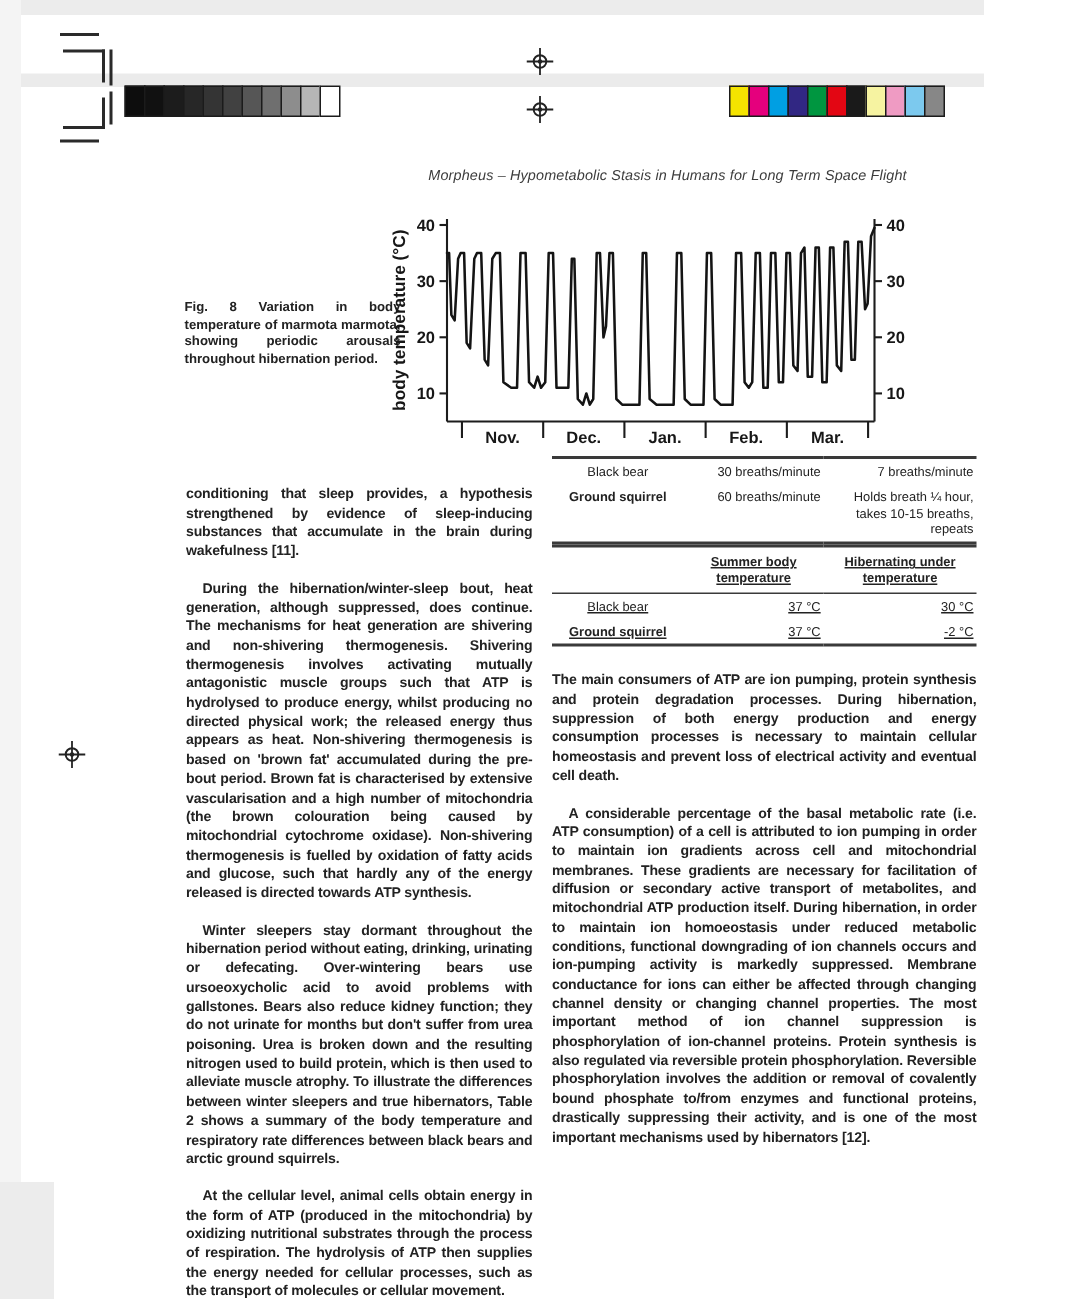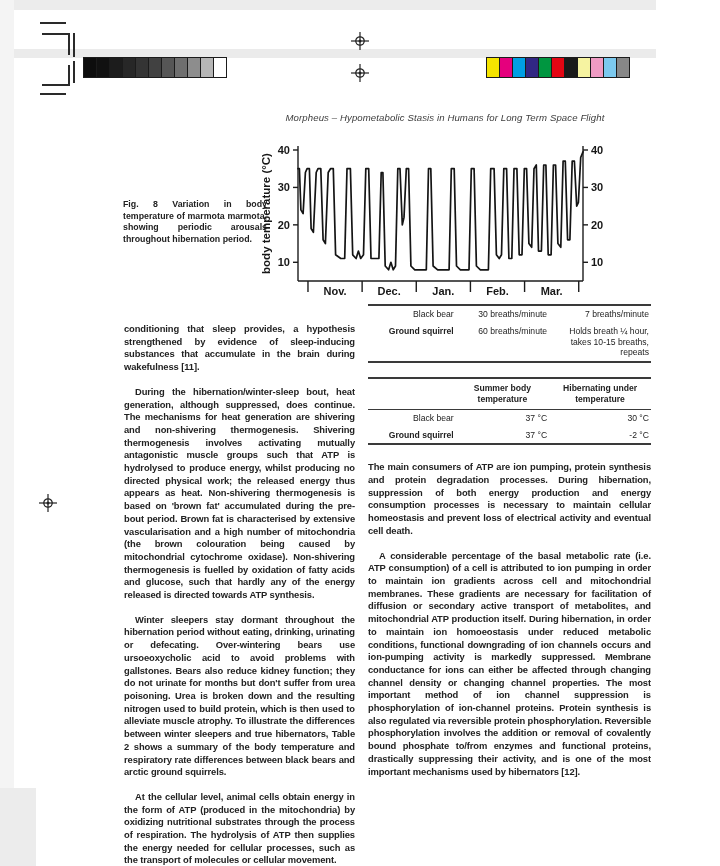--- a/index.html
+++ b/index.html
@@ -36,24 +36,24 @@
   .col p{margin:0 0 12px 0;}
   .col p.indent{text-indent:11px;}
   
   .tbl-caption{font-size:8.8px;line-height:11px;margin:2px 0 10px 0;text-align:left;font-weight:normal;letter-spacing:0;}
   .tbl-caption .lab{font-weight:bold;}
   .tbl-caption .txt{font-style:italic;}
   table.datatable{width:100%;border-collapse:collapse;font-size:8.6px;line-height:10.8px;
      border-top:2px solid #3a3a3a;border-bottom:2px solid #3a3a3a;letter-spacing:0;font-weight:normal;}
   table.datatable th{font-weight:bold;text-align:center;padding:4px 2px;border-bottom:1.5px solid #3a3a3a;}
   table.datatable td{padding:3px 2px;text-align:right;vertical-align:top;}
-  table.datatable td.rowlab{text-align:right;}
+  table.datatable td.rowlab{text-align:center;}
   td.bold{font-weight:bold;}
   table.datatable col.c1{width:31%;} table.datatable col.c2{width:33%;} table.datatable col.c3{width:36%;}
-  #table-part2{margin-top:14px;}
+  #table-part2{margin-top:0;text-decoration:underline;}
   #rc-p1{margin-top:16px;}
   
   #scroll-handle{position:absolute;left:656px;top:296px;width:57px;height:93px;background:#9c9c9c;
      border-radius:29px;z-index:5;}
   #scroll-handle .bar{position:absolute;left:14px;width:31px;height:6px;background:#fdfdfd;border-radius:3px;}
 </style>
 </head>
 <body>
 
 <div id="stage">

